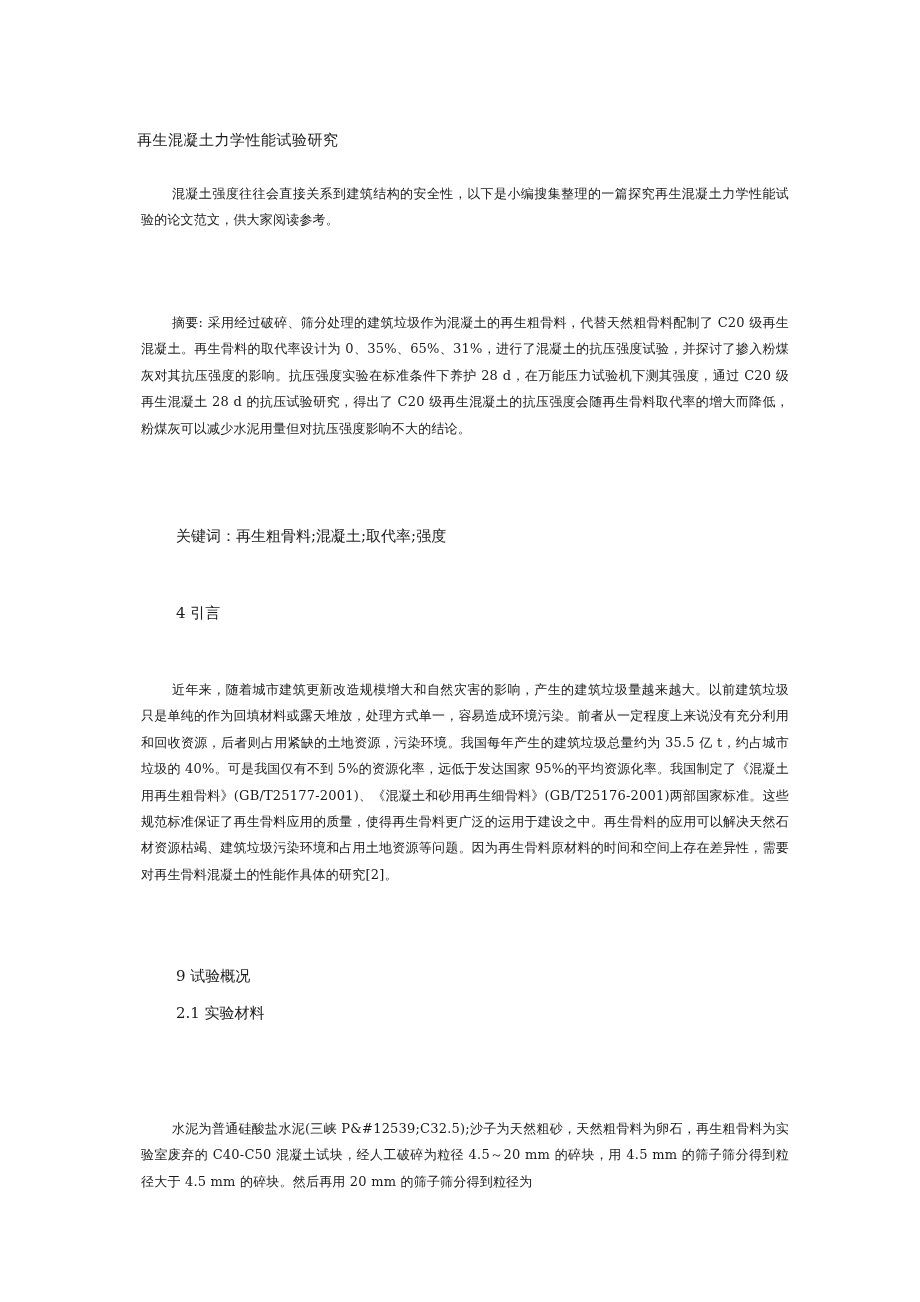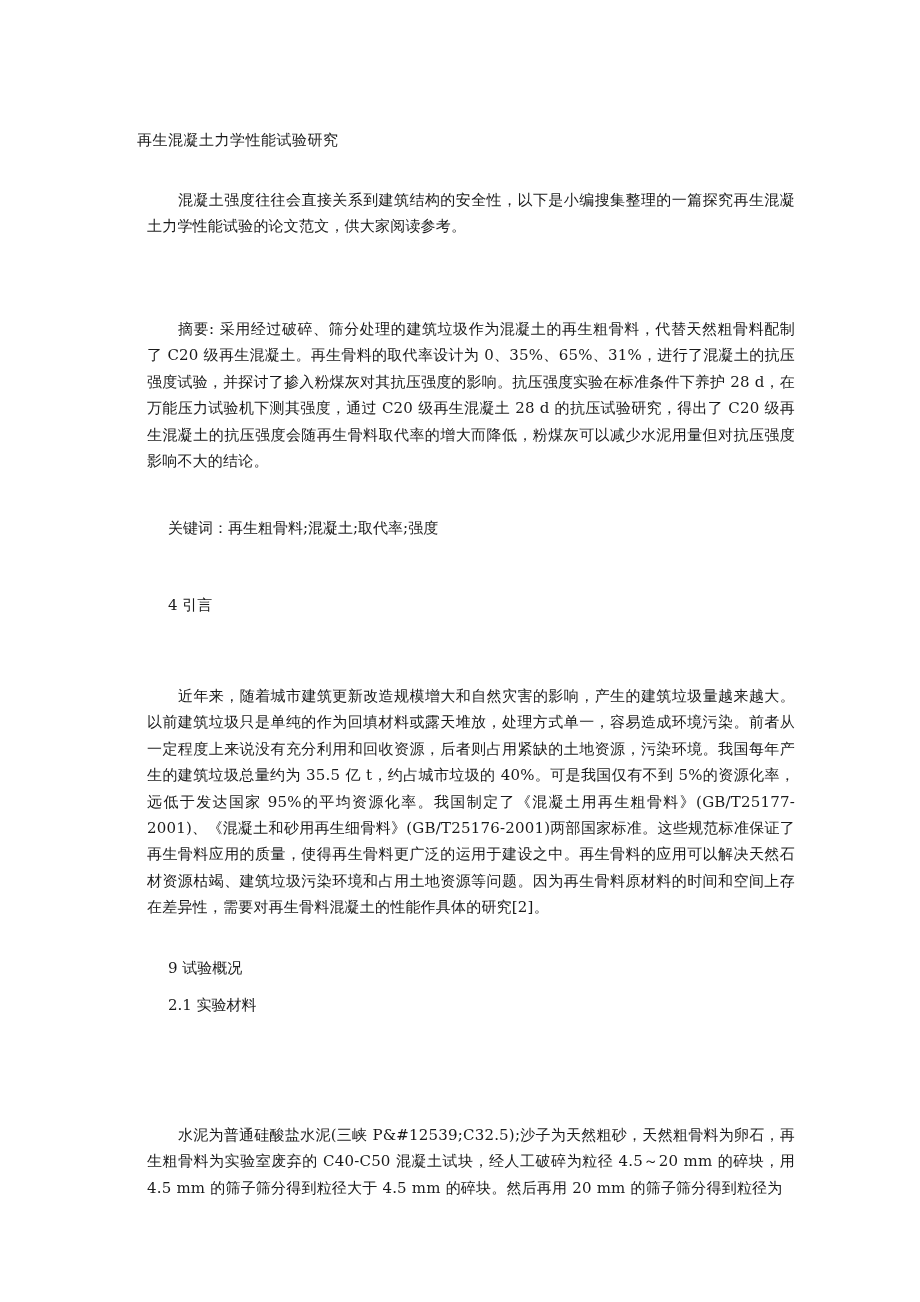--- a/index.html
+++ b/index.html
@@ -8,26 +8,26 @@
     font-family: "DejaVu Serif", "Liberation Serif", serif;
     color: #1a1a1a;
   }
   .page { position: absolute; left: 137px; top: 0; width: 648px; }
   .title {
     position: absolute; top: 118px; left: 0; width: 648px; text-align: left;
     font-size: 15px; line-height: 20px; letter-spacing: 0.5px; margin-top: 12px;
   }
   .para {
     position: absolute; left: 0; width: 648px;
-    font-size: 15px; line-height: 26.4px; text-align: justify;
-    text-indent: 31px; letter-spacing: 0.2px; margin: 10px;
+    font-size: 13px; line-height: 26.4px; text-align: justify;
+    text-indent: 31px; letter-spacing: 0.2px; margin: 4px;
   }
   .heading {
     position: absolute; left: 31px;
-    font-size: 15px; line-height: 20px; margin: 0;
+    font-size: 15px; line-height: 20px; margin: 8px;
   }
   .p-intro { top: 177px; }
   .p-abstract { top: 306px; }
   .h-keywords { top: 518px; }
   .h-sec1 { top: 595px; }
   .p-sec1 { top: 673px; }
   .h-sec2 { top: 958px; }
   .h-sec21 { top: 995px; }
   .p-sec21 { top: 1112px; }
 </style>

